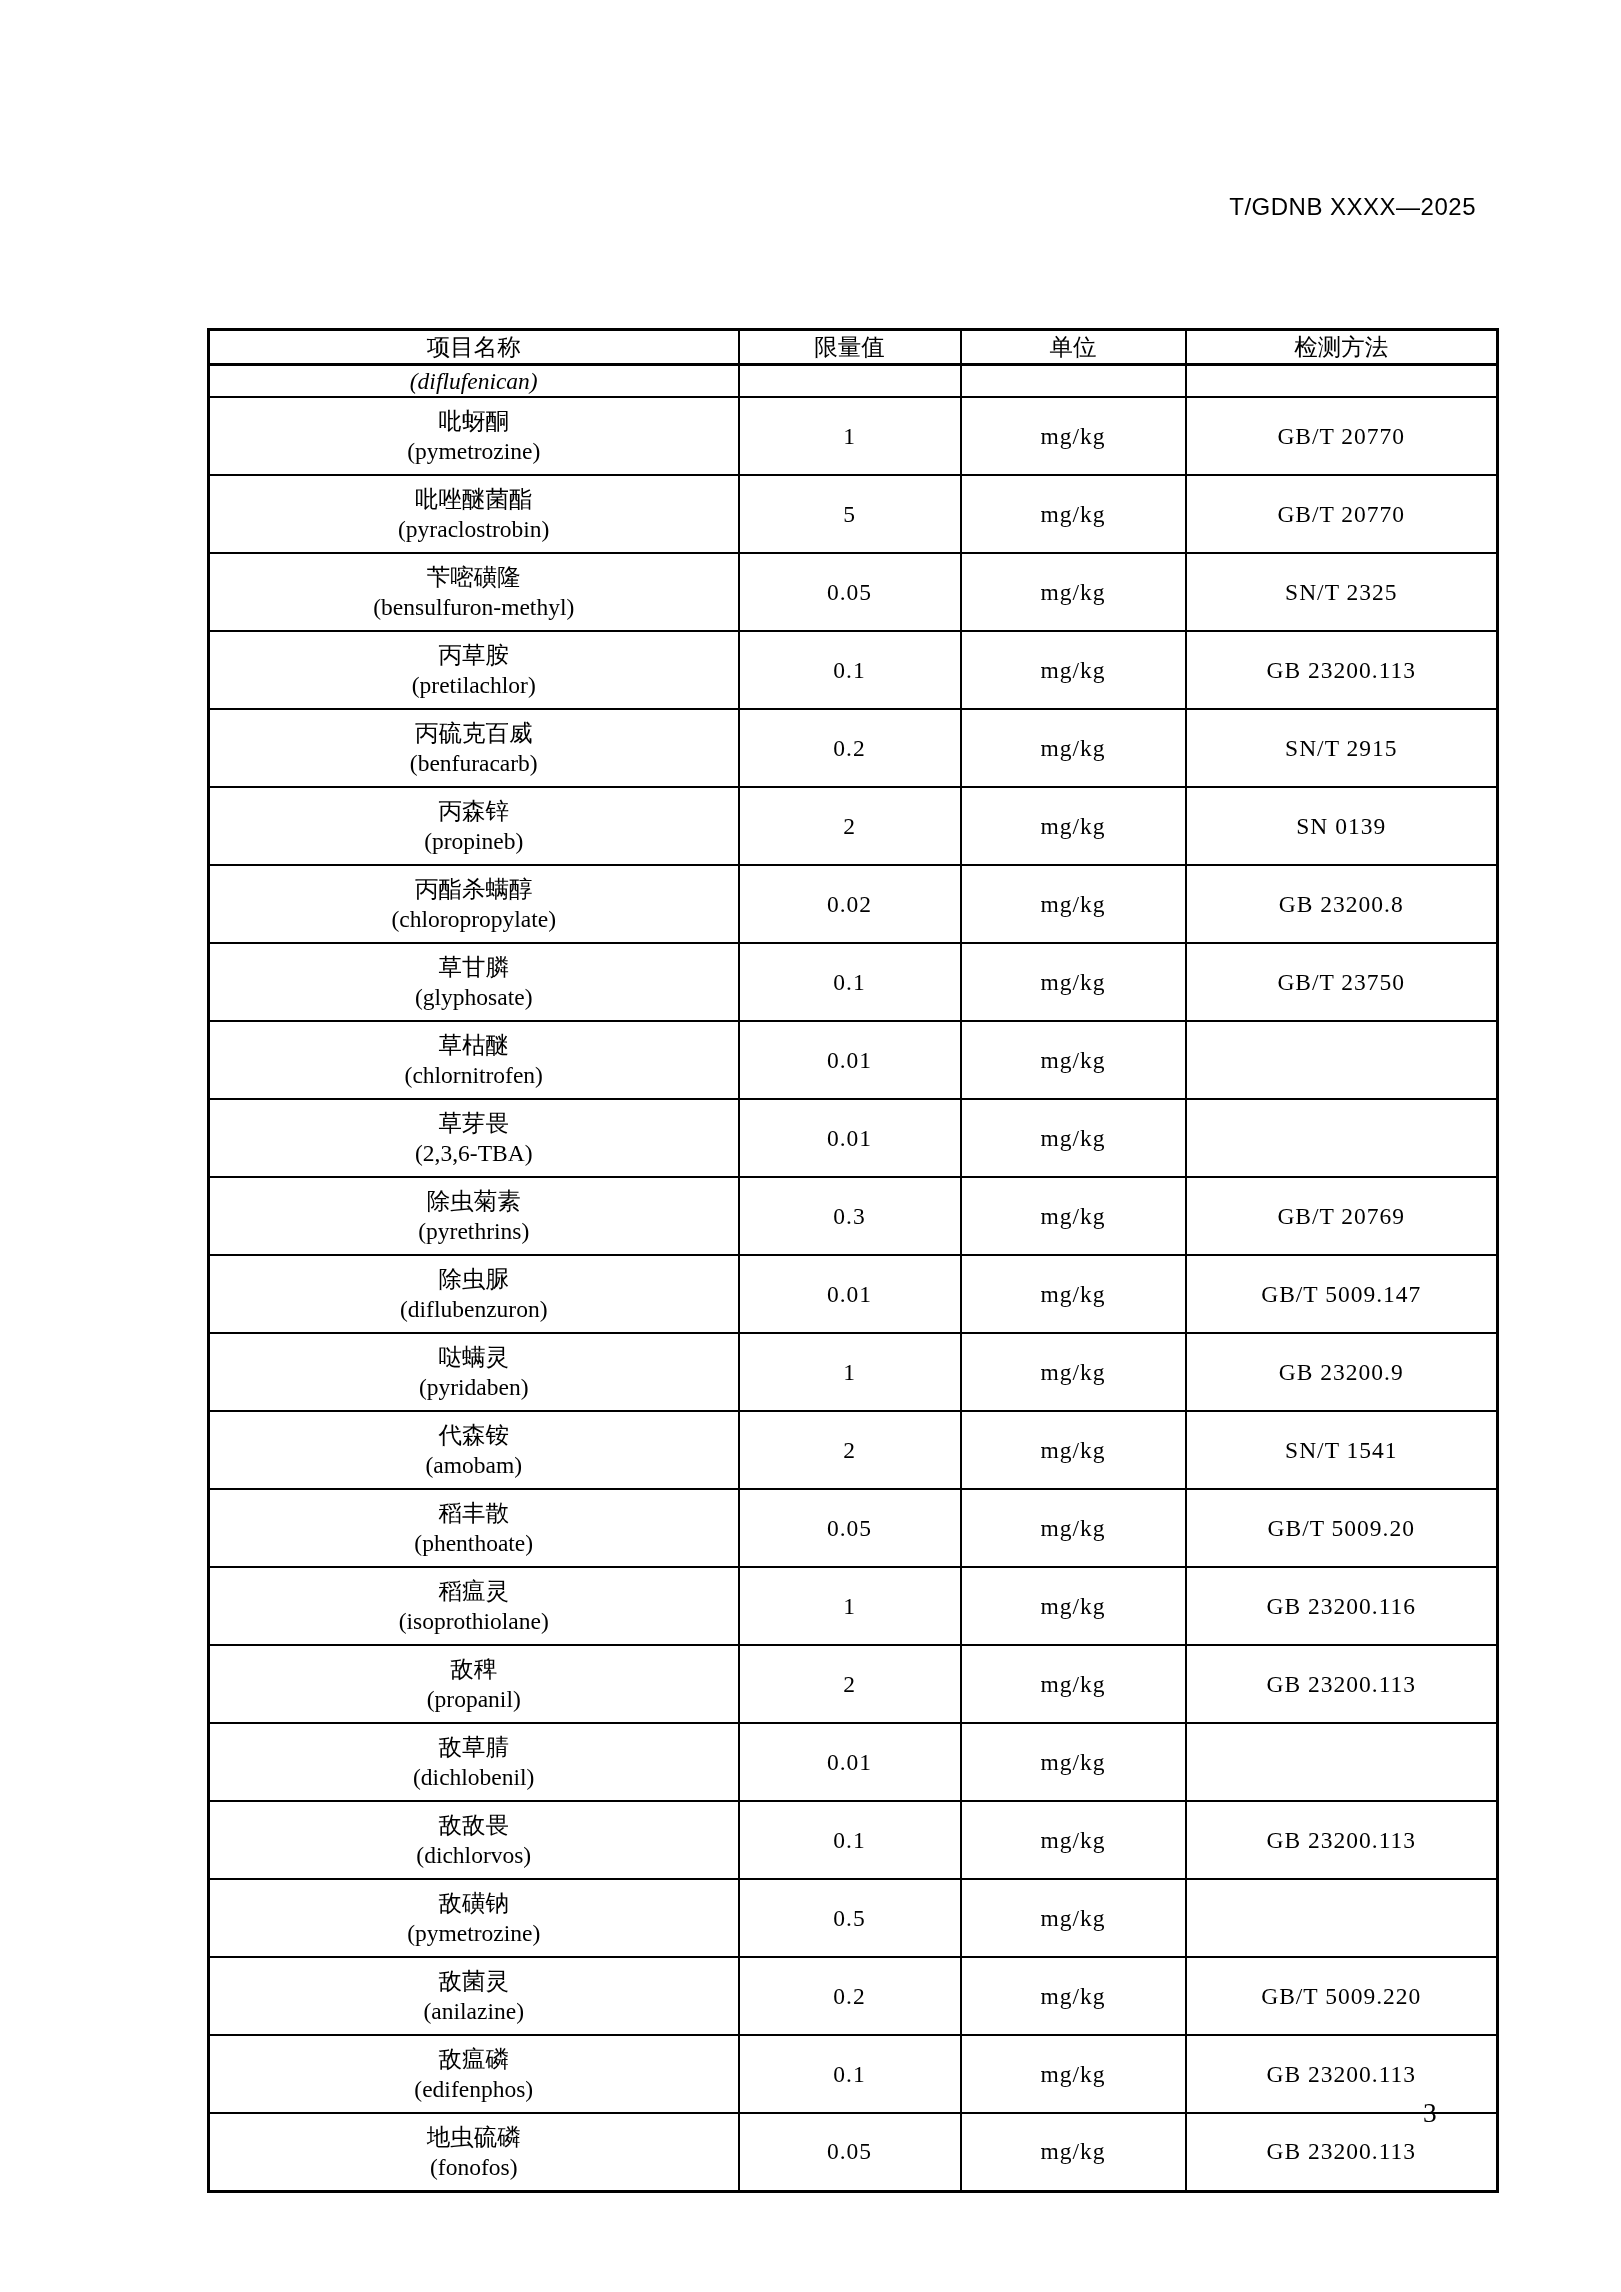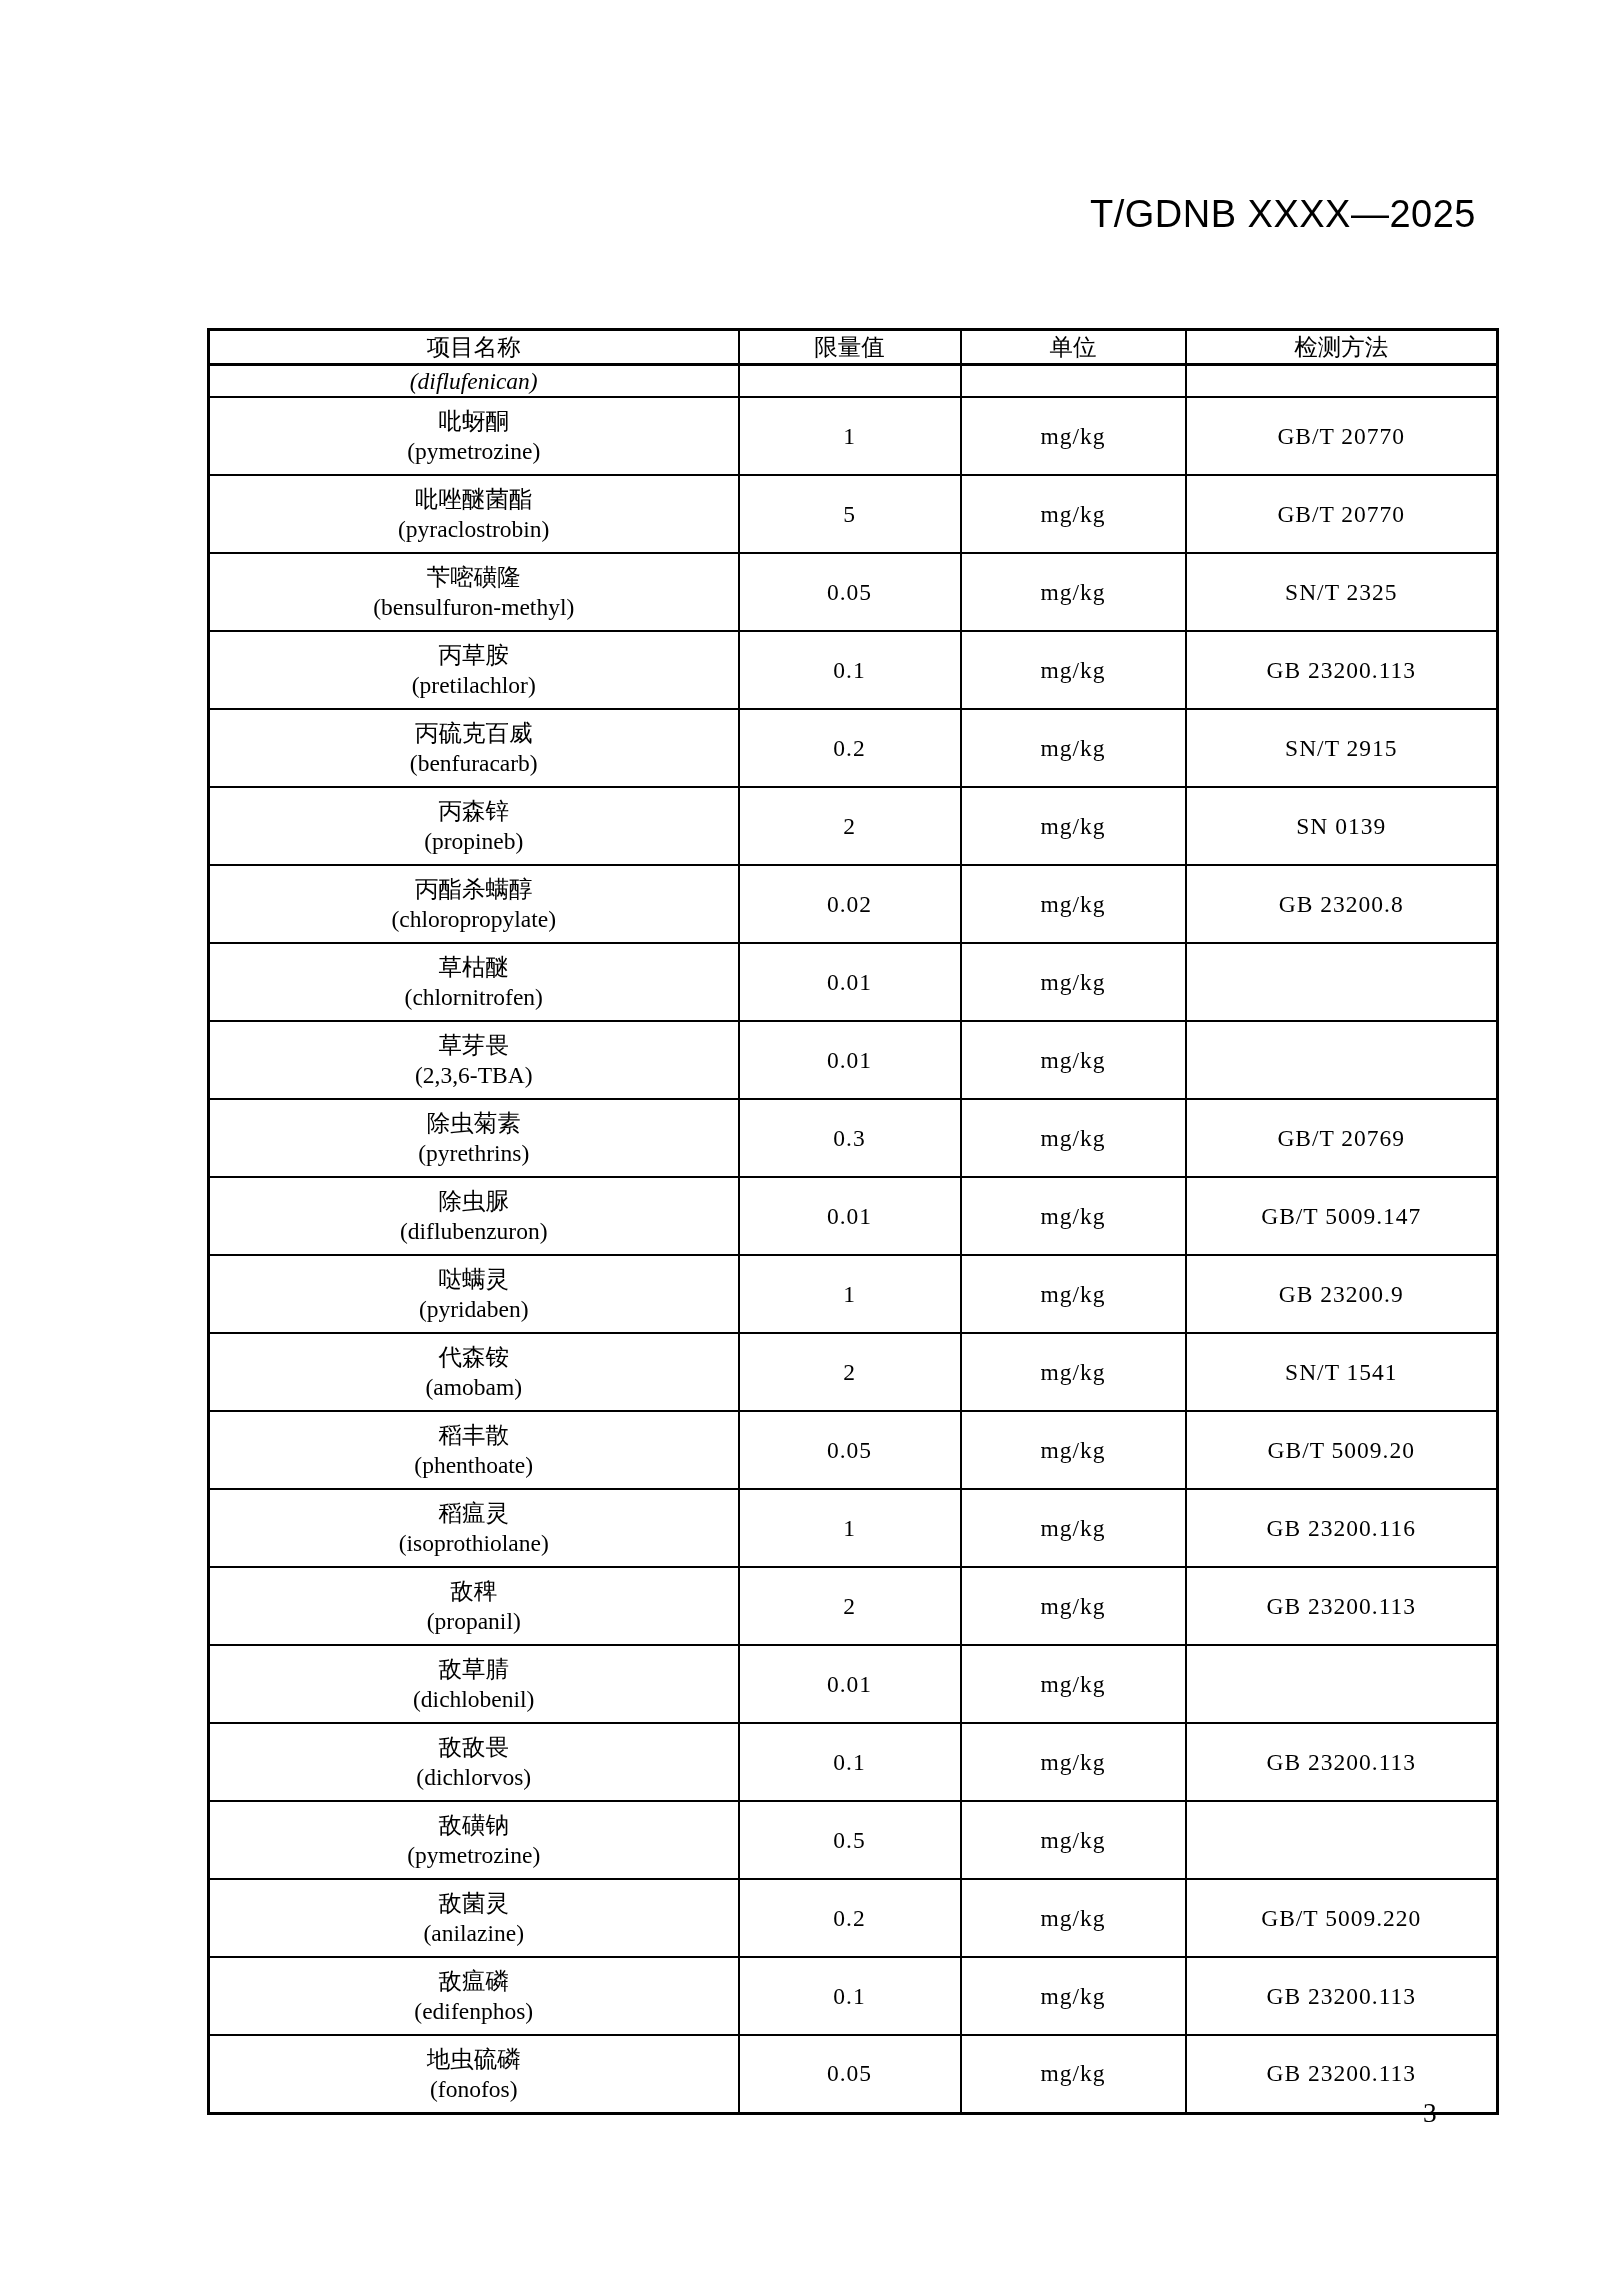--- a/index.html
+++ b/index.html
@@ -12,21 +12,21 @@
     width: 1621px;
     height: 2293px;
     font-family: "Liberation Serif", serif;
     color: #000000;
   }
   .doc-code {
     position: absolute;
     top: 193px;
     right: 145px;
     font-family: "Liberation Sans", sans-serif;
-    font-size: 38px;
+    font-size: 24px;
     letter-spacing: 0.5px;
     white-space: nowrap;
   }
   table.limits {
     position: absolute;
     left: 192px;
     top: 328px;
     width: 1289px;
     border-collapse: collapse;
     table-layout: fixed;
@@ -149,20 +149,29 @@
         <td>
           <div class="name-cn">丙酯杀螨醇</div>
           <div class="name-en">(chloropropylate)</div>
         </td>
         <td class="val">0.02</td>
         <td class="val">mg/kg</td>
         <td class="val">GB 23200.8</td>
       </tr>
       <tr>
         <td>
+          <div class="name-cn">草甘膦</div>
+          <div class="name-en">(glyphosate)</div>
+        </td>
+        <td class="val">0.1</td>
+        <td class="val">mg/kg</td>
+        <td class="val">GB/T 23750</td>
+      </tr>
+      <tr>
+        <td>
           <div class="name-cn">草枯醚</div>
           <div class="name-en">(chlornitrofen)</div>
         </td>
         <td class="val">0.01</td>
         <td class="val">mg/kg</td>
         <td class="val"></td>
       </tr>
       <tr>
         <td>
           <div class="name-cn">草芽畏</div>

